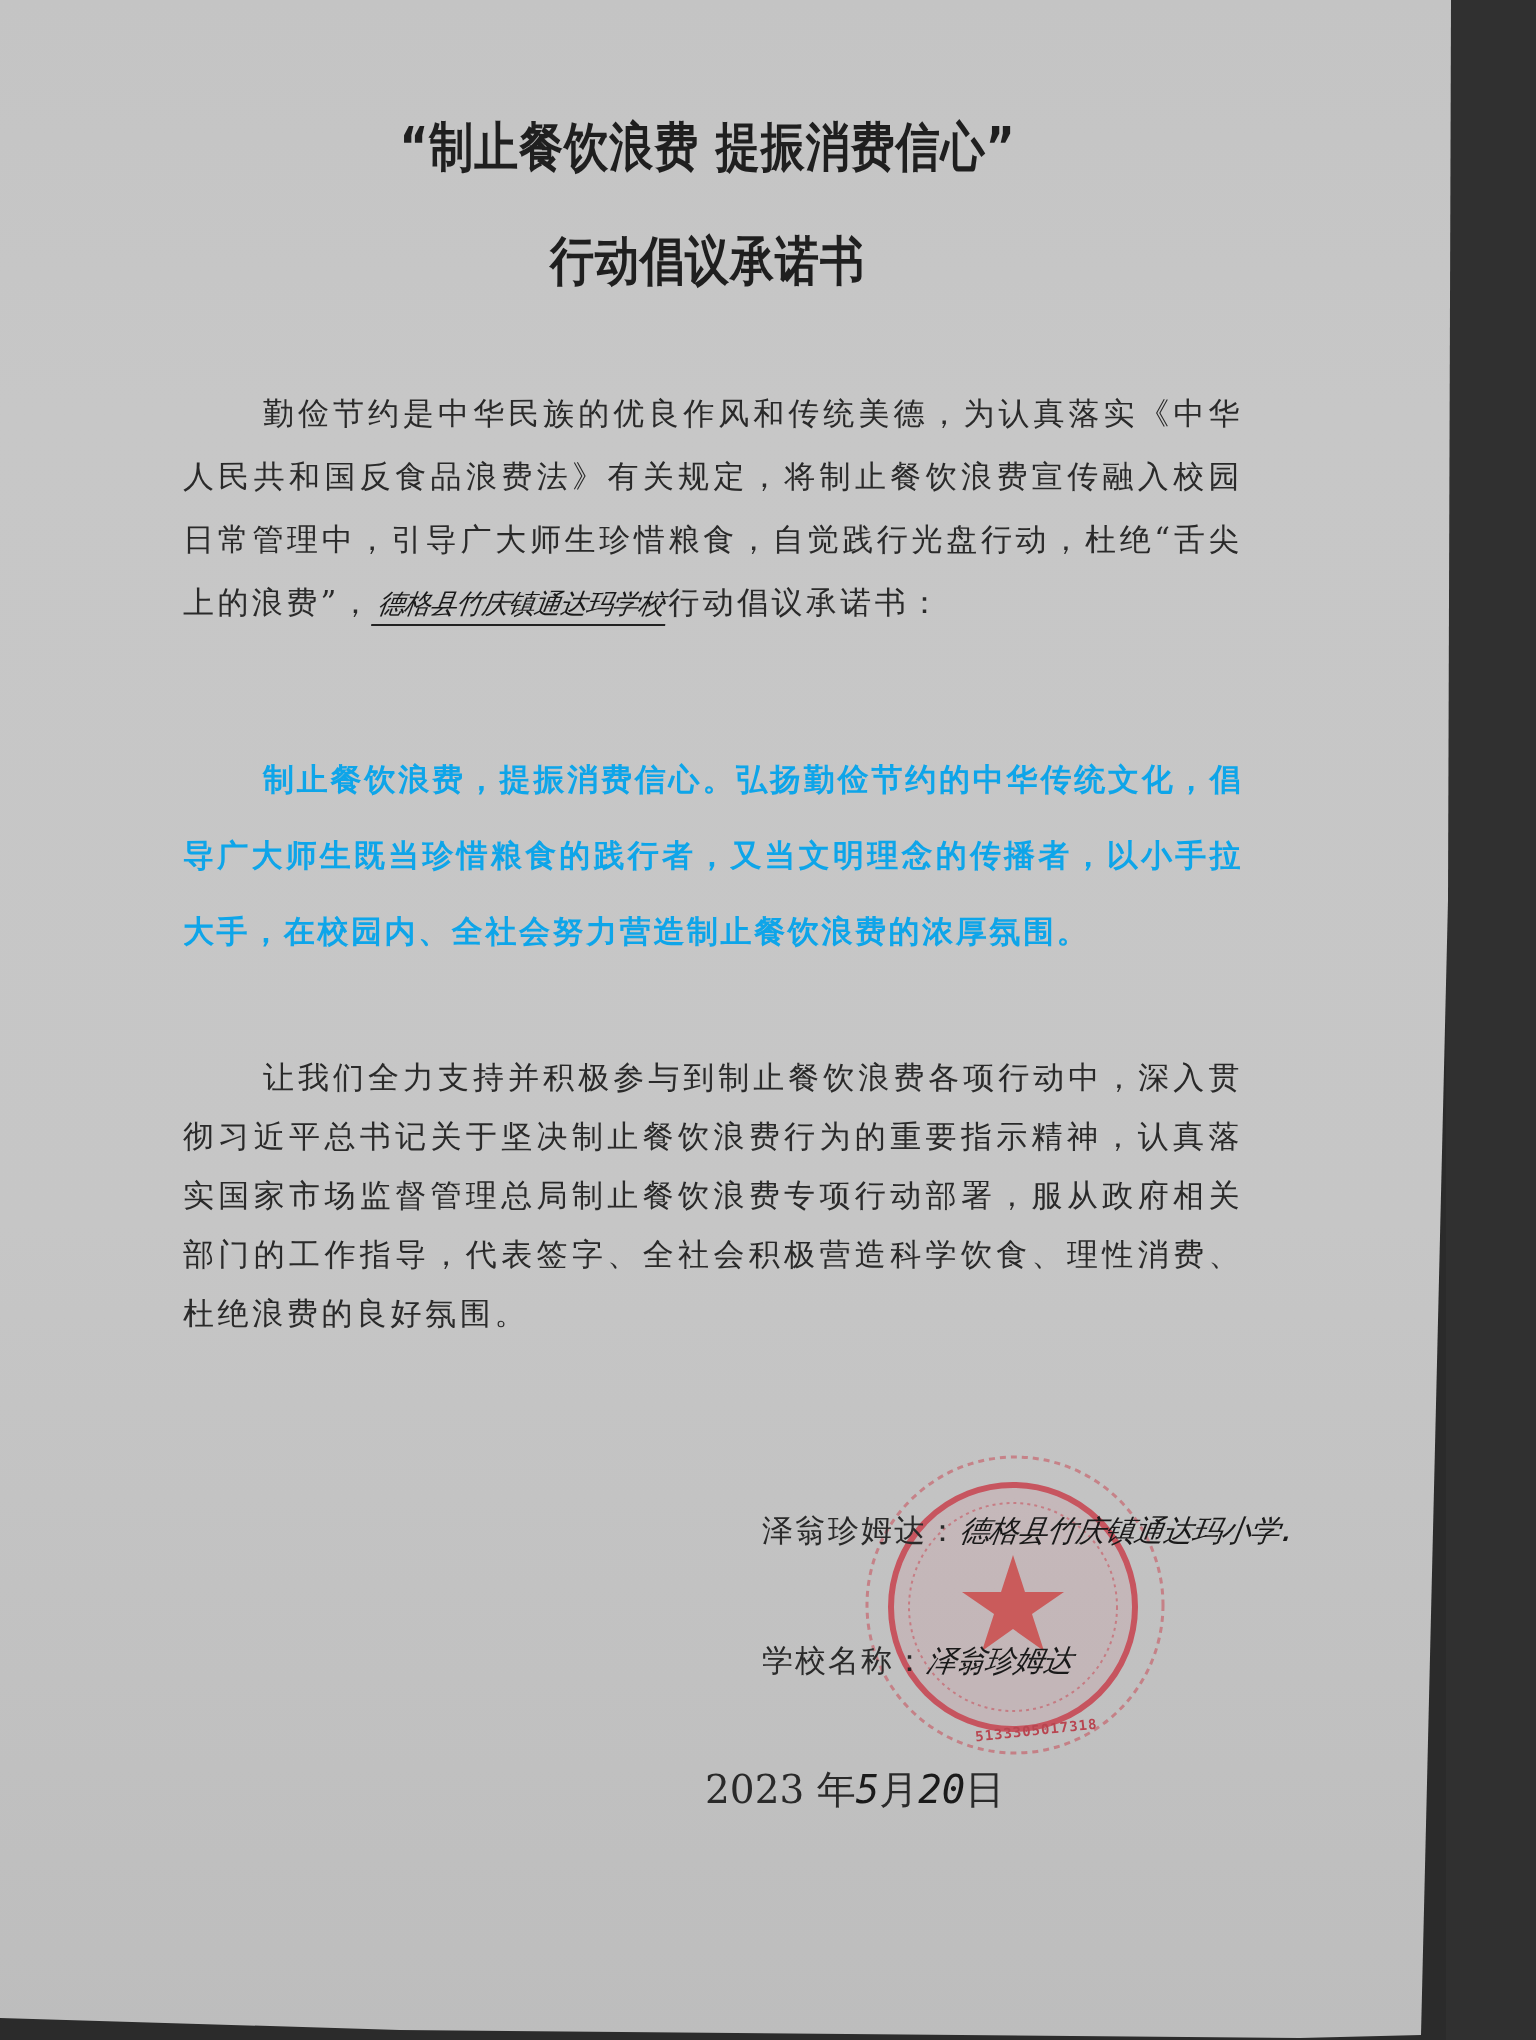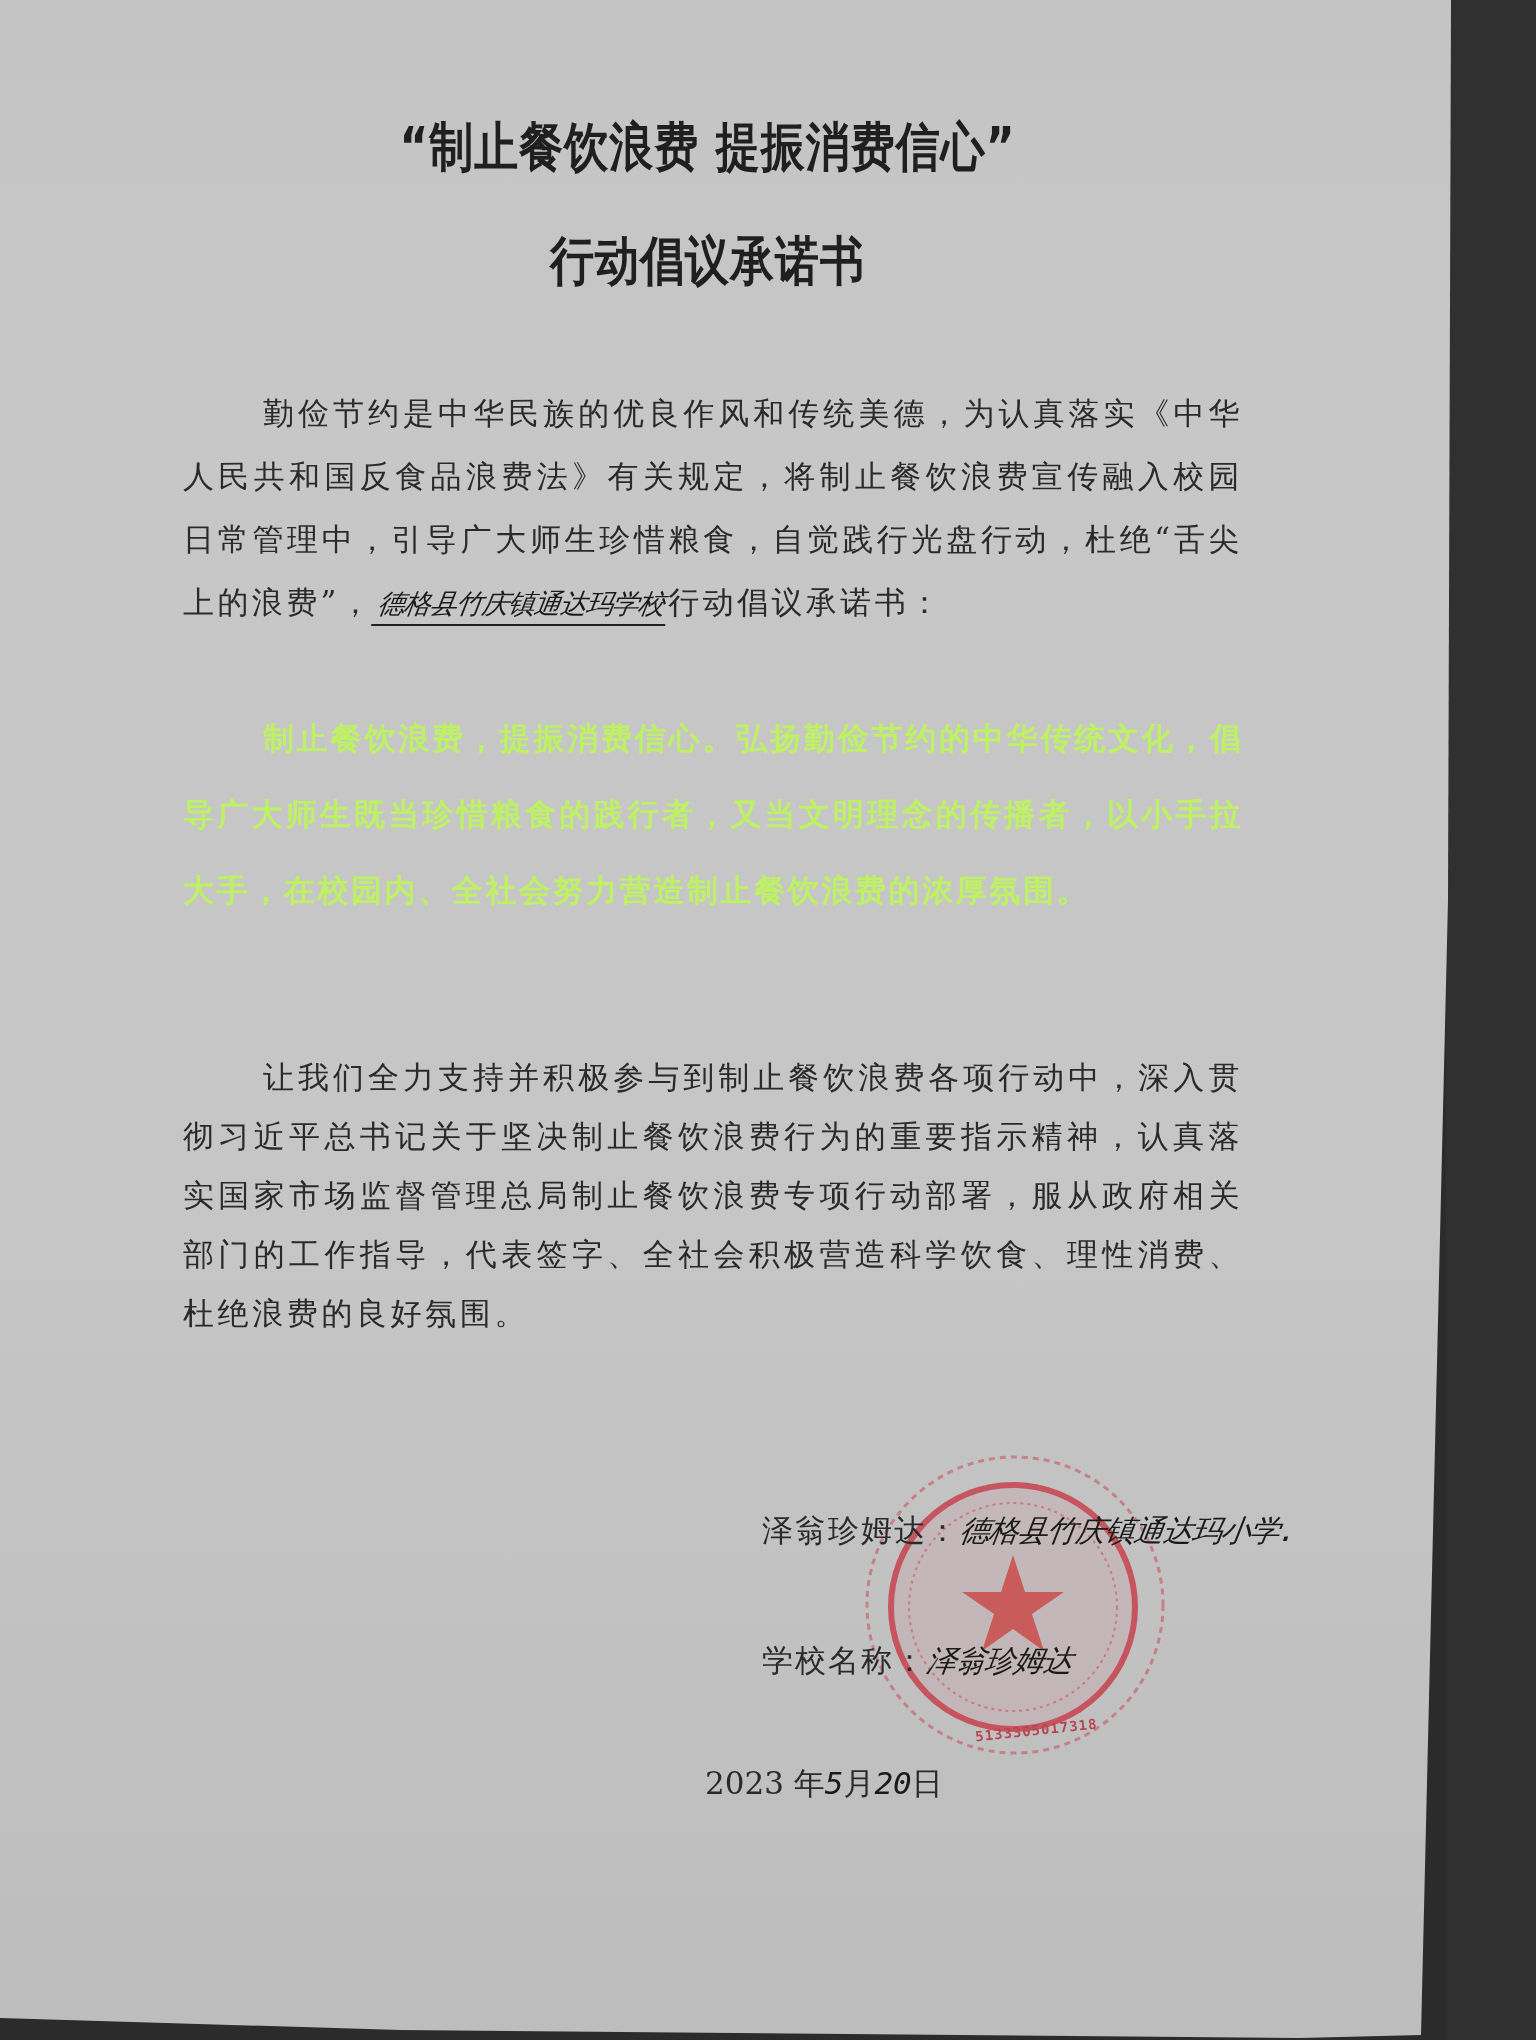--- a/index.html
+++ b/index.html
@@ -27,37 +27,37 @@
   }
   .title1 { top: 118px; font-size: 44px; left: 0; width: 1415px; transform: scaleY(1.2); }
   .title2 { top: 232px; font-size: 44px; width: 1415px; transform: scaleY(1.2); }
   .para {
     position: absolute; left: 183px; width: 1060px;
     font-size: 31px; line-height: 63px; color: #2a2a2a;
     letter-spacing: 3.4px; text-align: justify;
     text-indent: 80px;
   }
   .p1 { top: 382px; }
-  .p2 { top: 700px; font-weight: bold; color: #bef264; letter-spacing: 2.6px;
+  .p2 { top: 741px; font-weight: bold; color: #0ea5e9; letter-spacing: 2.6px;
         font-family: "DejaVu Sans", "Liberation Sans", sans-serif; line-height: 76px; }
   .p3 { top: 1048px; letter-spacing: 3.6px; line-height: 59px; }
   .handwrite {
     display: inline-block; font-family: "DejaVu Sans Mono", monospace; font-style: italic;
     font-size: 27px; color: #1a1a1a; border-bottom: 2px solid #222; letter-spacing: -1px;
     text-indent: 0; line-height: 40px; padding: 0 4px; transform: skewX(-8deg);
   }
   .sig-block { position: absolute; font-size: 31px; color: #2a2a2a; letter-spacing: 2px; }
   .sig-label { display: inline-block; }
   .sig-value {
     display: inline-block; font-family: "DejaVu Sans Mono", monospace; font-style: italic;
     font-size: 30px; color: #1a1a1a; letter-spacing: -1px; transform: skewX(-8deg);
   }
   .school { left: 762px; top: 1510px; }
   .rep { left: 762px; top: 1640px; }
-  .date { position: absolute; left: 705px; top: 1763px; font-size: 31px; color: #2a2a2a; }
+  .date { position: absolute; left: 705px; top: 1763px; font-size: 39px; color: #2a2a2a; }
   .date .hw { font-family: "DejaVu Sans Mono", monospace; font-style: italic; color:#1a1a1a; }
   .stamp {
     position: absolute; left: 855px; top: 1455px; width: 310px; height: 310px;
     pointer-events: none; opacity: 0.85;
   }
   .stamp-num {
     position: absolute; left: 975px; top: 1722px; font-size: 14px; color: #b84550;
     font-family: "DejaVu Sans Mono", monospace; font-weight: bold; transform: rotate(-6deg);
     letter-spacing: 1px;
   }

